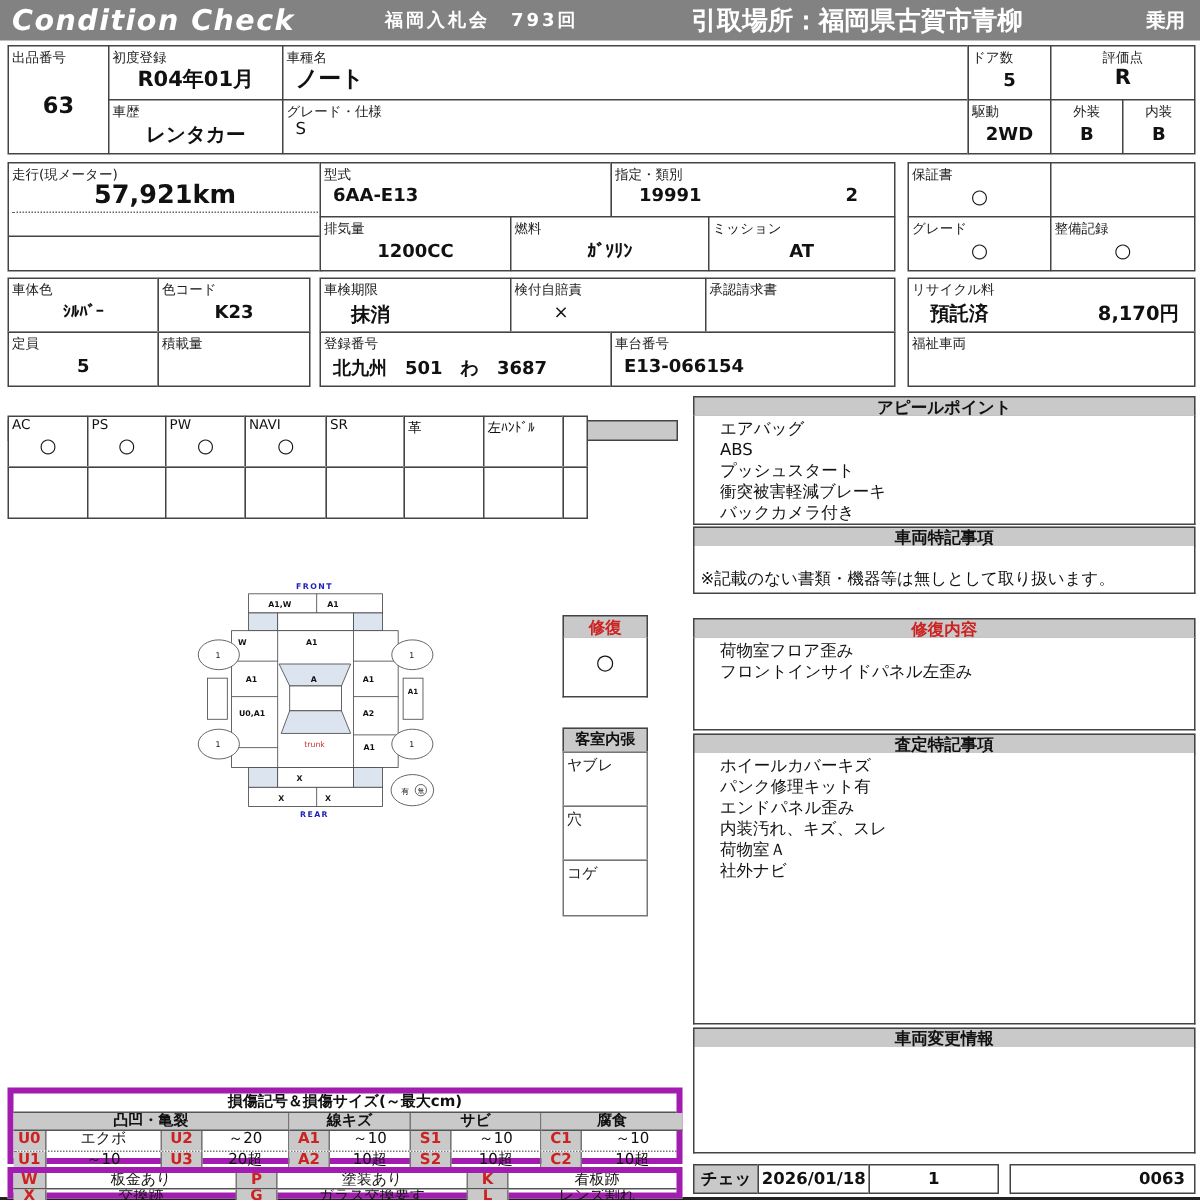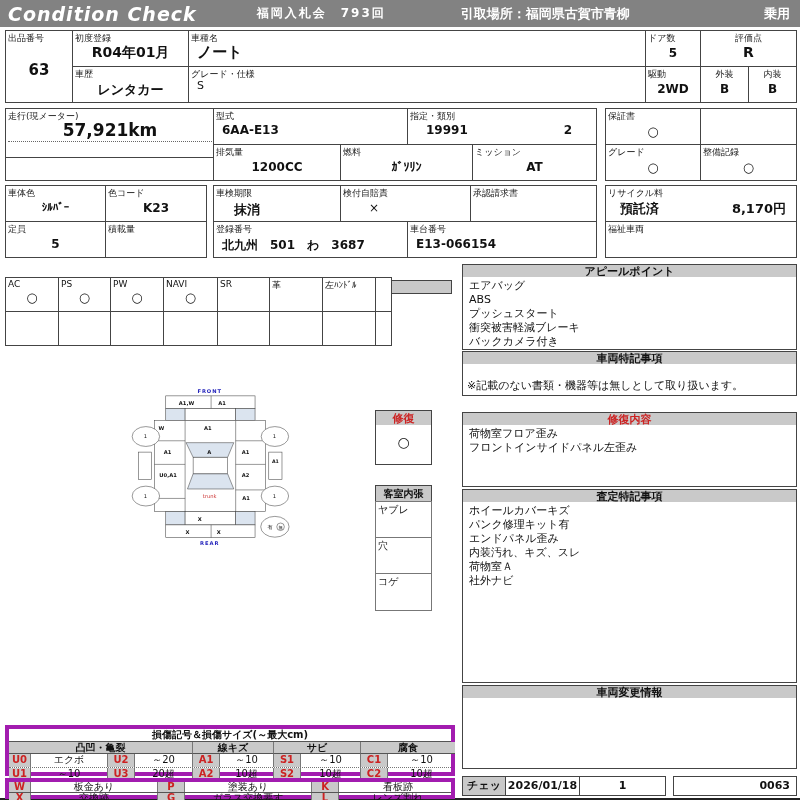--- a/index.html
+++ b/index.html
@@ -3,37 +3,37 @@
 <meta charset="utf-8">
 <style>
   html,body{margin:0;padding:0;background:#fff;}
   #sheet{position:relative;width:800px;height:800px;background:#fff;
          font-family:"DejaVu Sans",sans-serif;color:#111;overflow:hidden;}
   
   .hdr{position:absolute;left:0;top:0;width:800px;height:27px;background:#828282;
        color:#fff;display:flex;align-items:center;box-sizing:border-box;}
   .hdr .brand{font-style:italic;font-weight:bold;font-size:19px;margin-left:8px;letter-spacing:1px;}
   .hdr .auction{font-weight:bold;font-size:12px;margin-left:60px;letter-spacing:2px;}
-  .hdr .pickup{font-weight:bold;font-size:13px;margin-left:75px;}
+  .hdr .pickup{font-weight:bold;font-size:17px;margin-left:75px;}
   .hdr .cat{font-weight:bold;font-size:13px;margin-left:auto;margin-right:10px;}
   
   .cell{position:absolute;border:1px solid #444;background:#fff;box-sizing:border-box;}
   .cell .lbl{position:absolute;left:2px;top:1px;font-size:9px;white-space:nowrap;color:#222;}
   .cell .lbl.c{left:0;right:0;text-align:center;}
   .cell .val{position:absolute;left:0;right:0;top:15px;text-align:center;font-weight:bold;
              font-size:12px;white-space:nowrap;}
   .cell .val.l{text-align:left;padding-left:8px;}
   .dotline{position:absolute;left:2px;right:2px;border-bottom:1px dotted #666;}
   .solline{position:absolute;left:0;right:0;border-bottom:1px solid #444;}
   
   .sec-h{position:absolute;box-sizing:border-box;border:1px solid #444;background:#c9c9c9;
          font-size:11px;font-weight:bold;text-align:center;line-height:13px;overflow:hidden;}
   .sec-h.red{color:#cc2222;}
   .sec-b{position:absolute;box-sizing:border-box;border:1px solid #444;border-top:none;
-         background:#fff;font-size:11px;line-height:14px;padding:2px 6px;overflow:hidden;}
+         background:#fff;font-size:11px;line-height:14px;padding:2px 17px;overflow:hidden;}
   .sec-b .note{position:absolute;left:4px;bottom:2px;white-space:nowrap;font-size:11px;}
   
   .eq-h{position:absolute;box-sizing:border-box;border:1px solid #444;background:#c9c9c9;
         font-size:10px;font-weight:bold;text-align:center;line-height:12px;}
   .eq-c{position:absolute;border:1px solid #444;box-sizing:border-box;background:#fff;}
   .eq-c .lbl{position:absolute;left:2px;top:1px;font-size:9px;white-space:nowrap;}
   .eq-c .mk{position:absolute;left:0;right:0;top:12px;text-align:center;font-size:13px;}
   
   .lg{position:absolute;box-sizing:border-box;border:4px solid #a21caf;background:#fff;font-size:10px;}
   .lg-title{height:12px;line-height:12px;text-align:center;font-weight:bold;font-size:10px;

